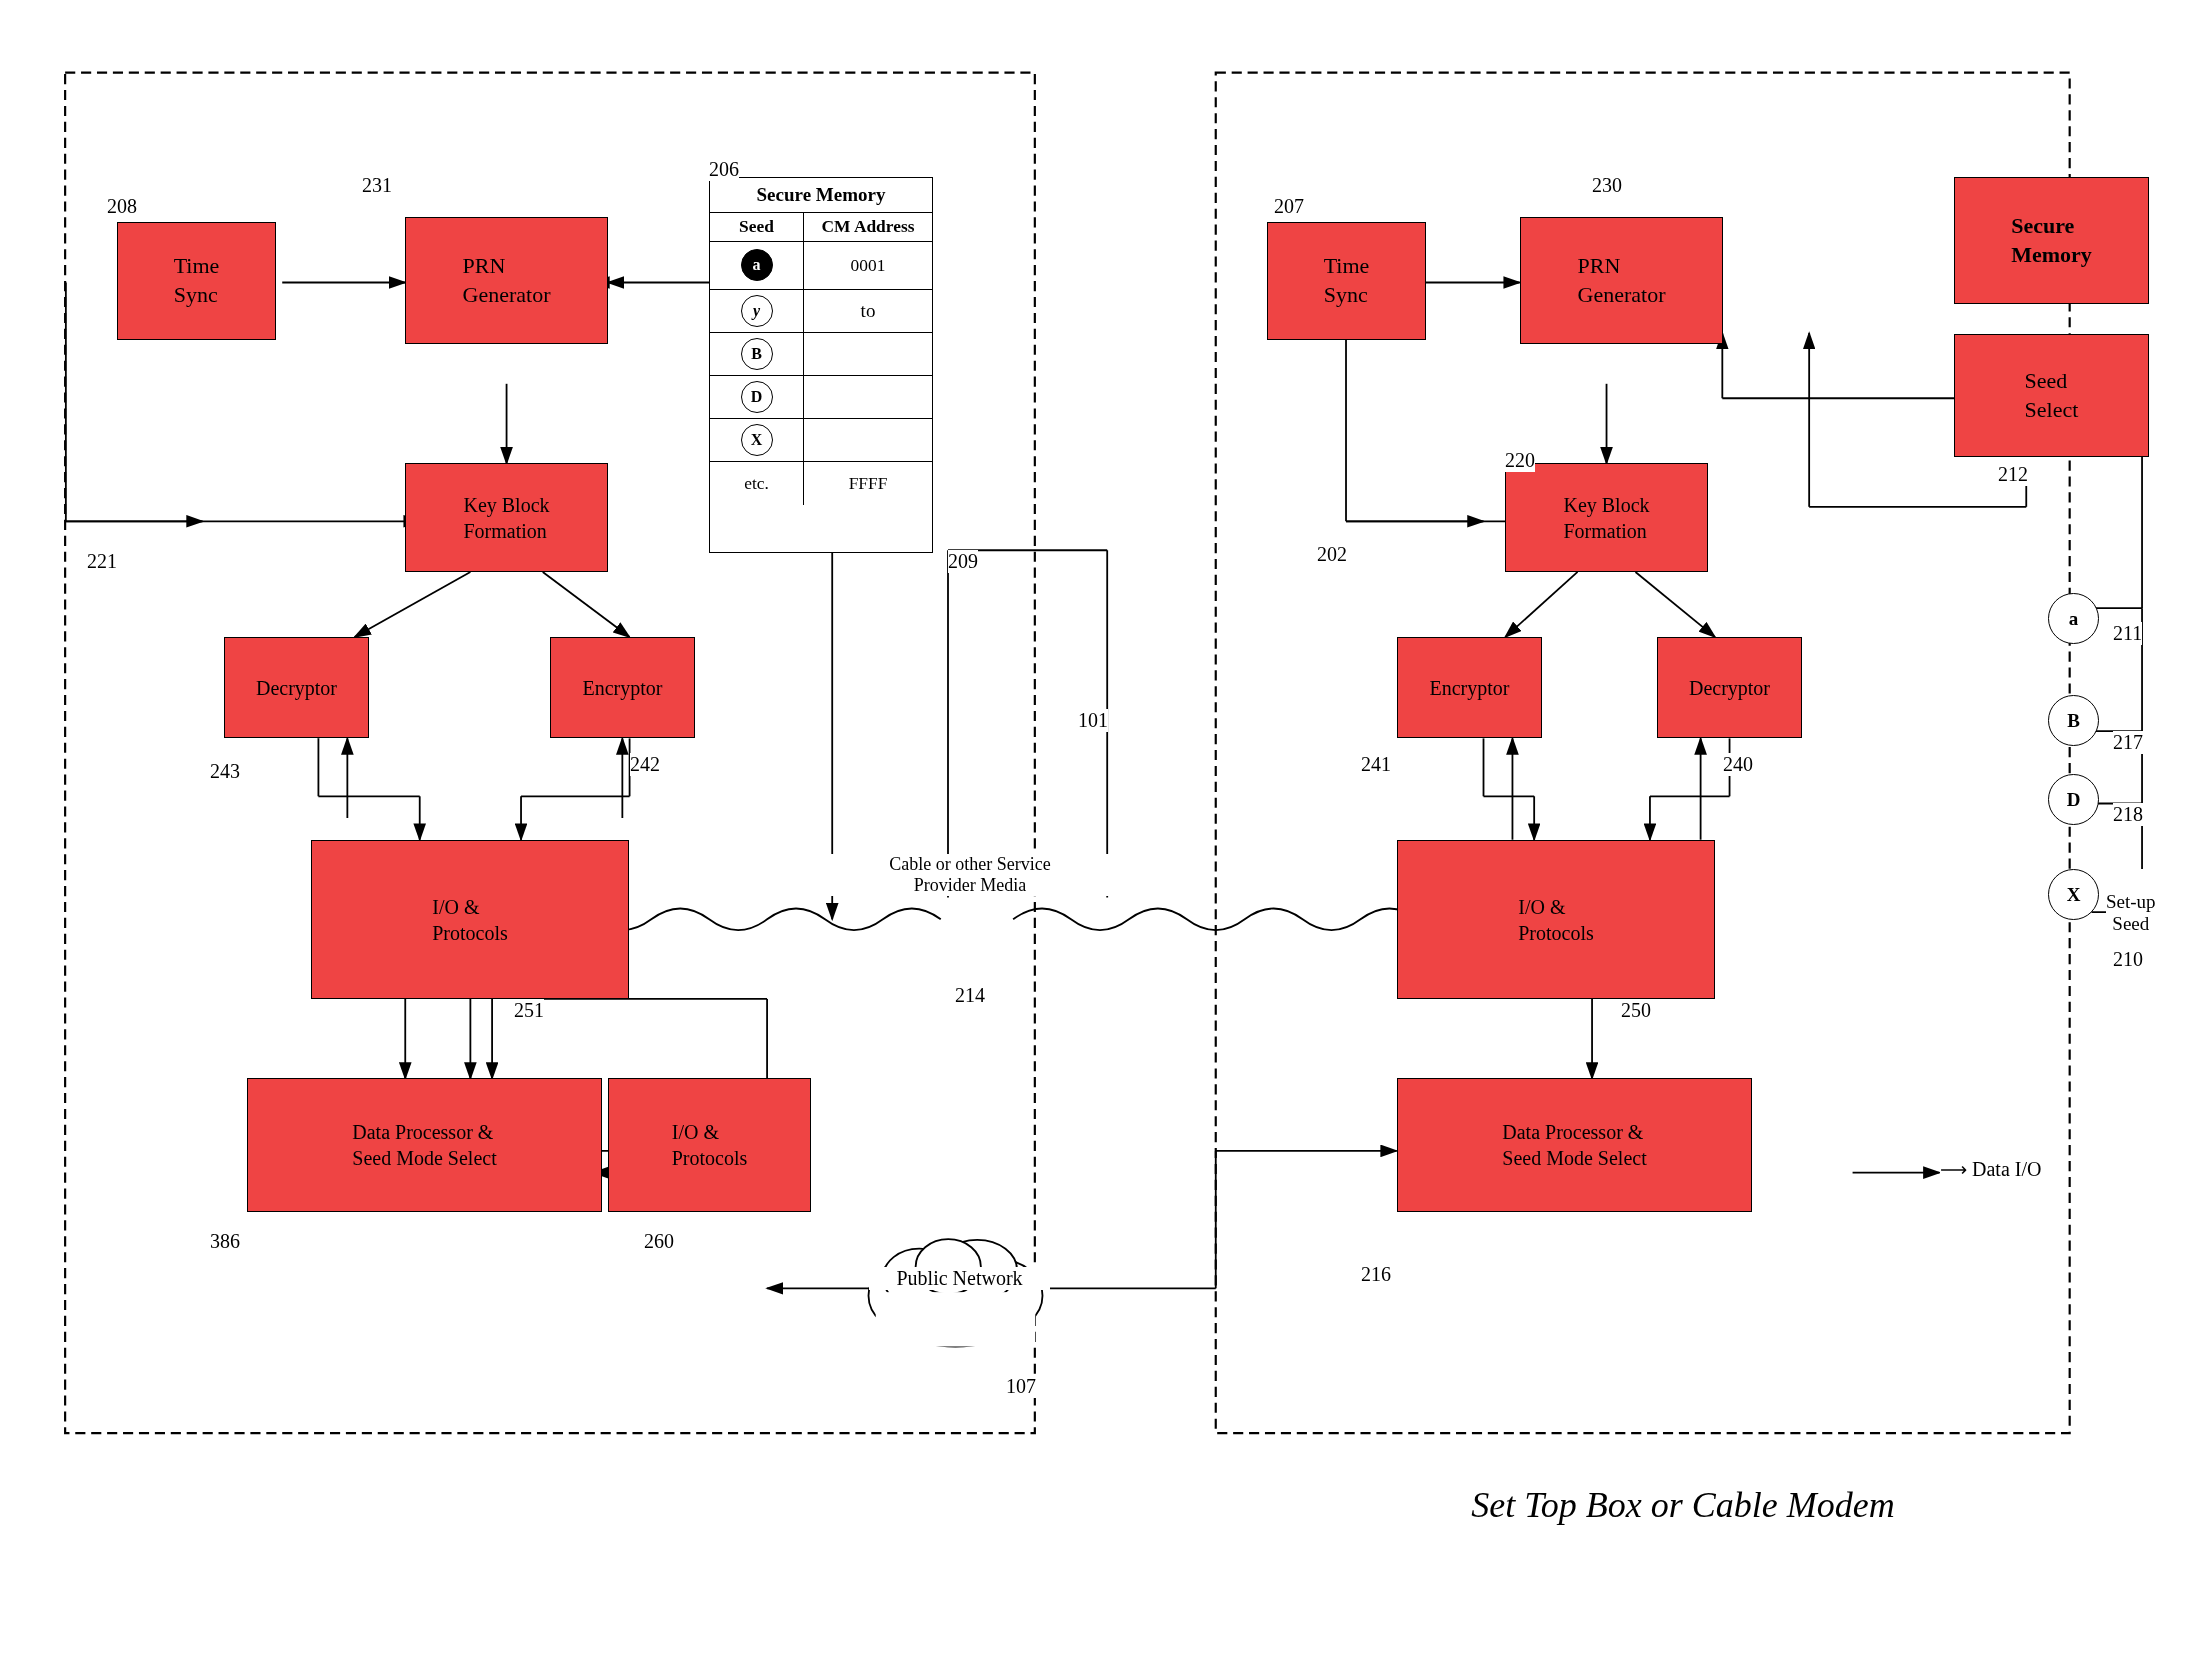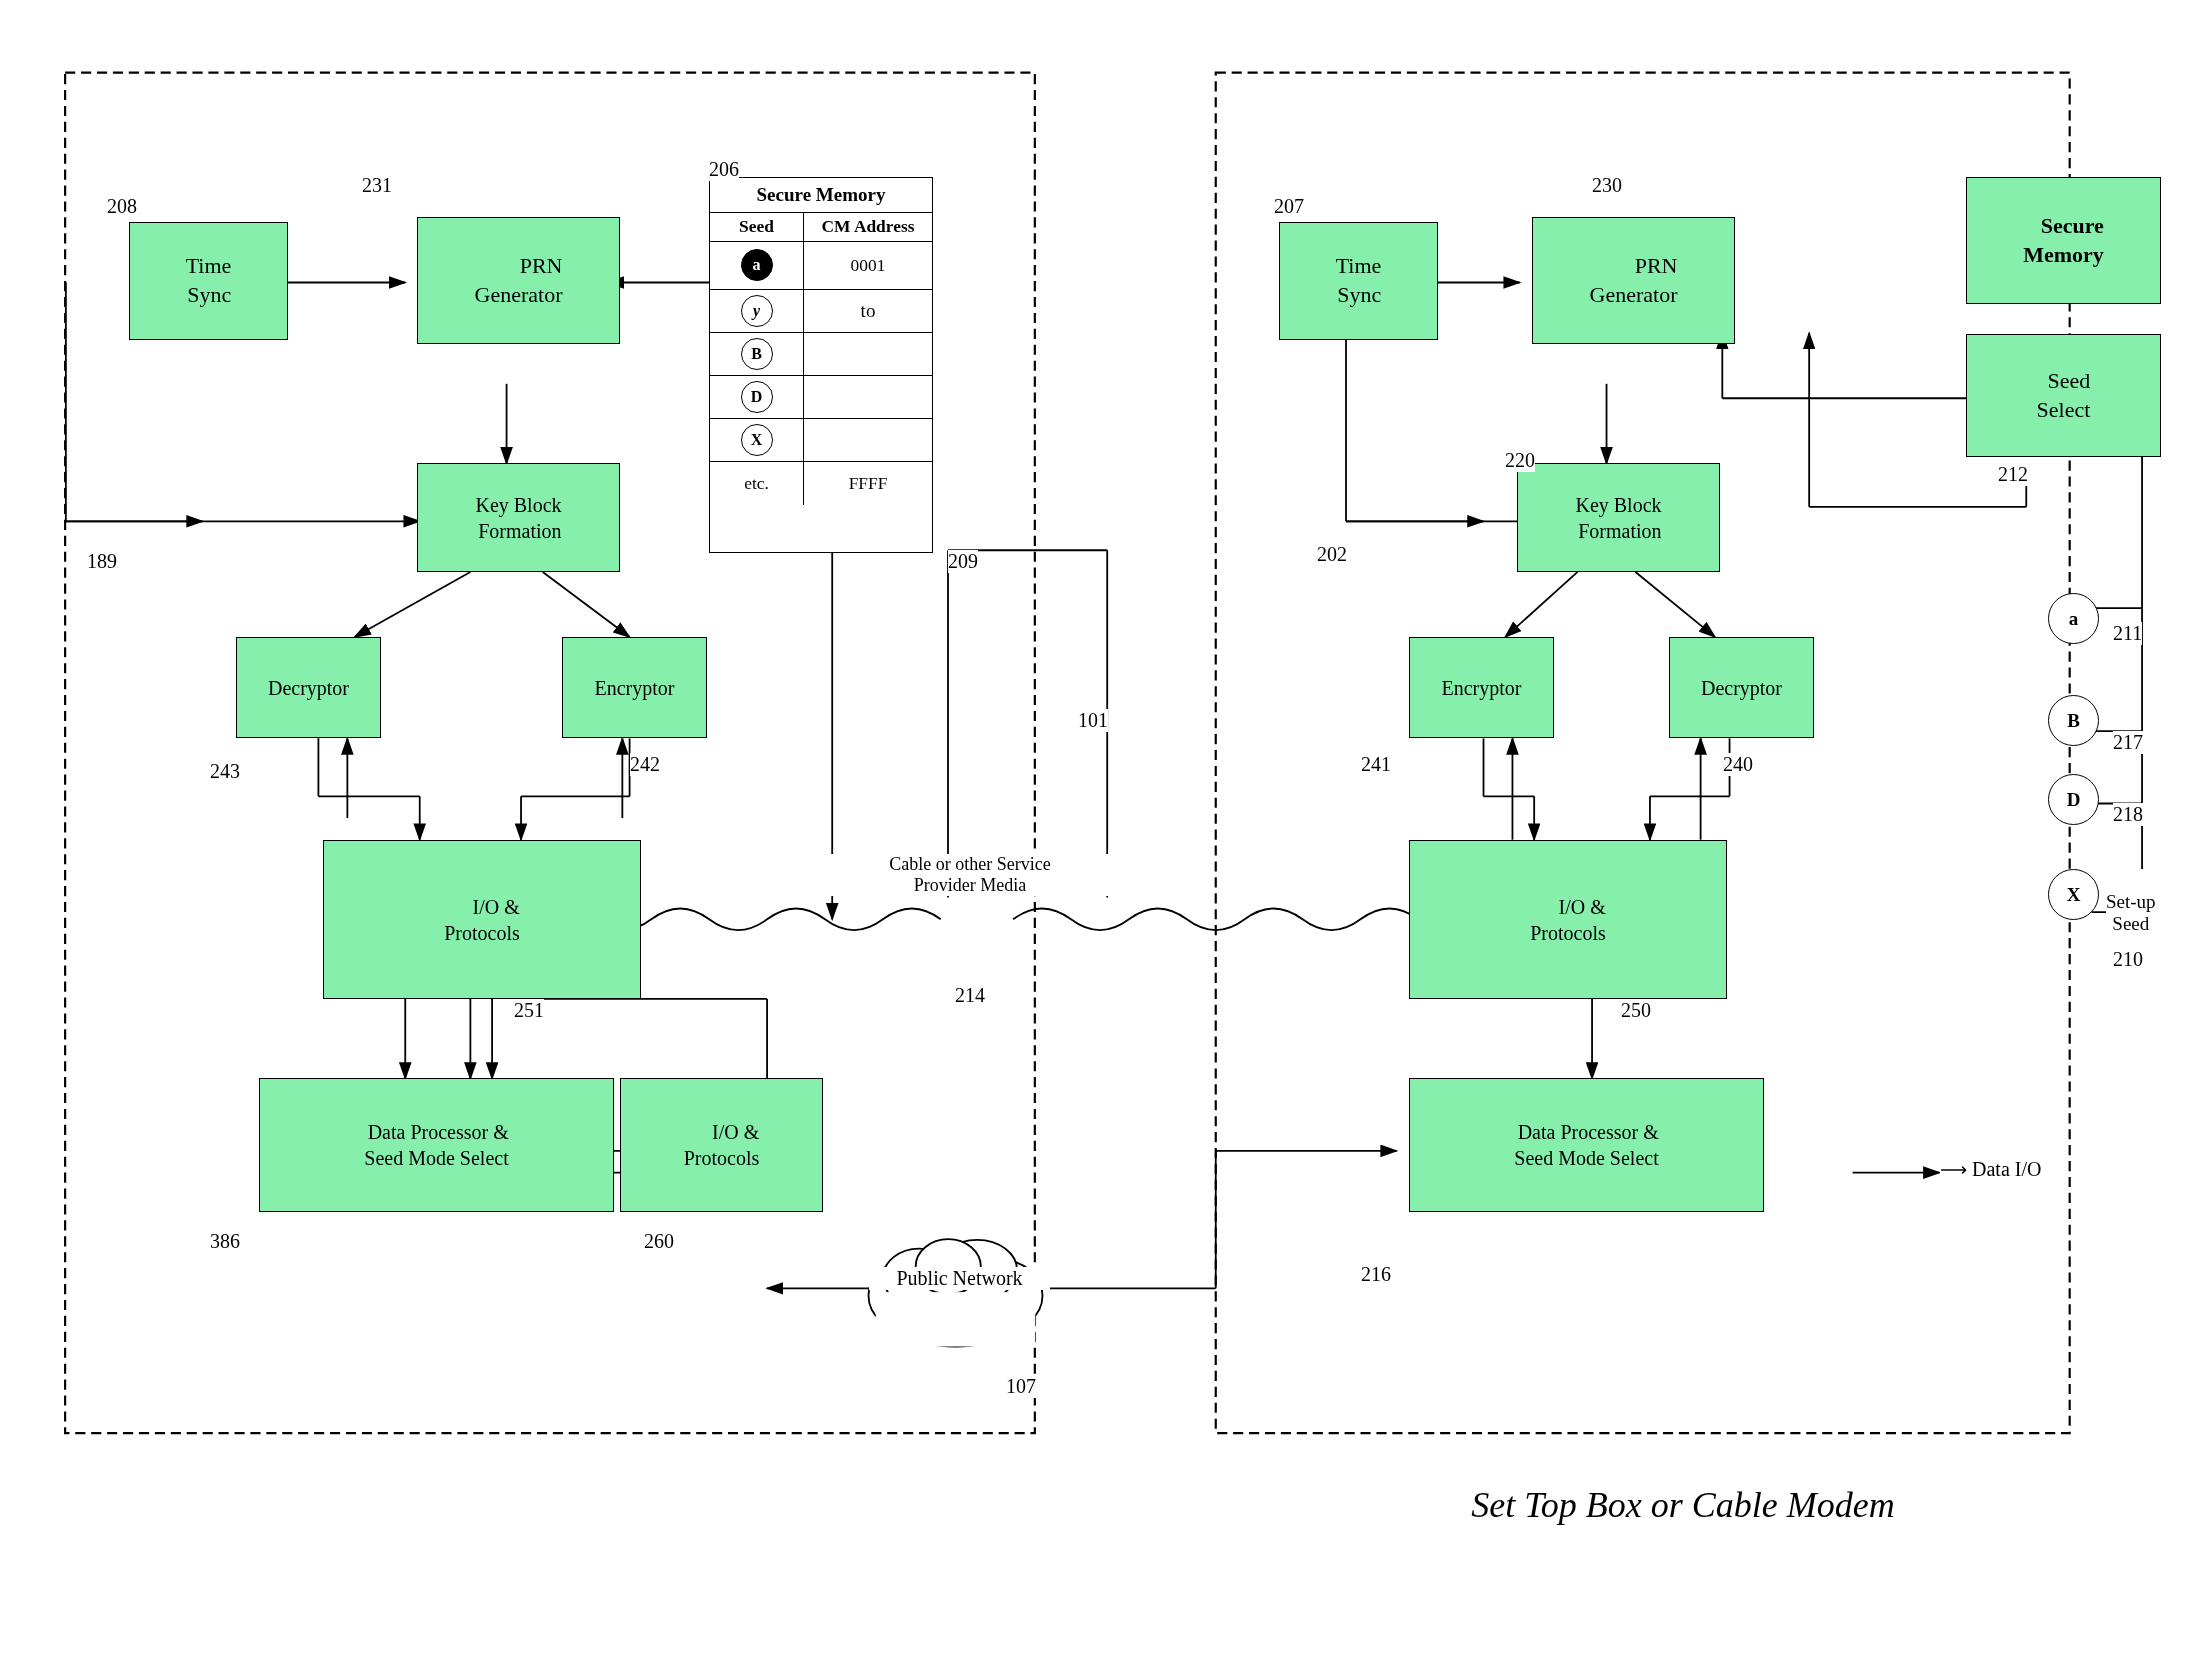--- a/index.html
+++ b/index.html
@@ -13,29 +13,28 @@
     }
     .diagram-container {
       position: absolute;
       top: 0; left: 0;
       width: 2205px;
       height: 1670px;
     }
     .box {
       position: absolute;
       border: 1.8px solid #000;
-      background: #86efac;
+      background: #ef4444;
       display: flex;
       align-items: center;
       justify-content: center;
-      text-align: right;
+      text-align: left;
       font-size: 20px;
       font-weight: normal;
       line-height: 1.3;
-      margin-left: 12px;
     }
     .box-bold {
       font-weight: bold;
     }
     .label {
       position: absolute;
       font-size: 20px;
       text-align: center;
       background: #fff;
     }
@@ -350,21 +349,21 @@
 
 <div class="box" style="left:608px; top:1078px; width:203px; height:134px; font-size:20px;">
   <span style="white-space:pre-line;">I/O &amp;
 Protocols</span>
 </div>
 
 
 <div class="label" style="left:107px; top:195px;"><span>208</span></div>
 <div class="label" style="left:362px; top:174px;"><span>231</span></div>
 <div class="label" style="left:709px; top:158px;"><span>206</span></div>
-<div class="label" style="left:87px; top:550px;"><span>189</span></div>
+<div class="label" style="left:87px; top:550px;"><span>221</span></div>
 <div class="label" style="left:210px; top:760px;"><span>243</span></div>
 <div class="label" style="left:630px; top:753px;"><span>242</span></div>
 <div class="label" style="left:514px; top:999px;"><span>251</span></div>
 <div class="label" style="left:210px; top:1230px;"><span>386</span></div>
 <div class="label" style="left:644px; top:1230px;"><span>260</span></div>
 <div class="label" style="left:948px; top:550px;"><span>209</span></div>
 
 <div class="box" style="left:1267px; top:222px; width:159px; height:118px; font-size:22px;">
   <span style="white-space:pre-line;">Time
 Sync</span>

